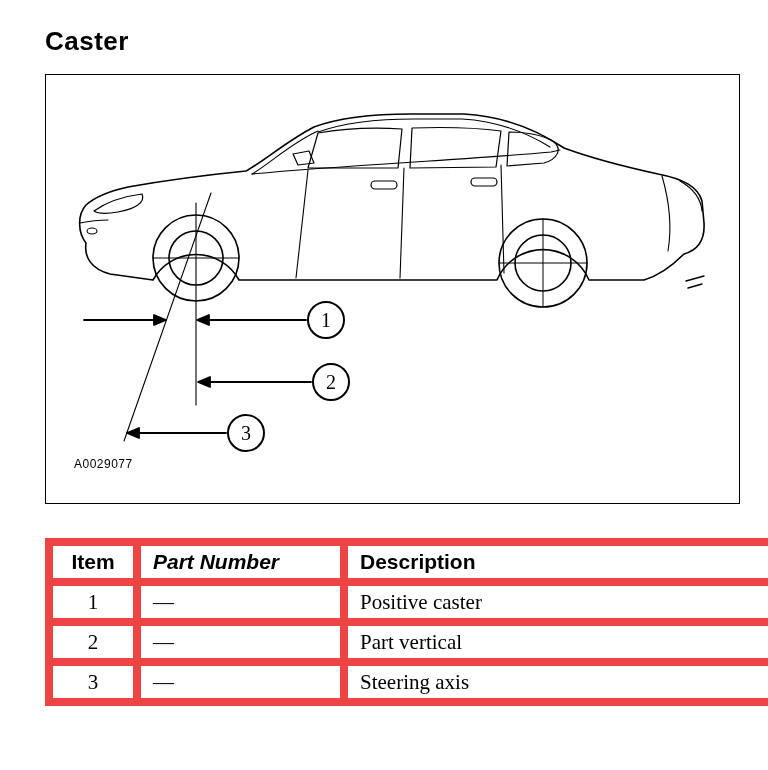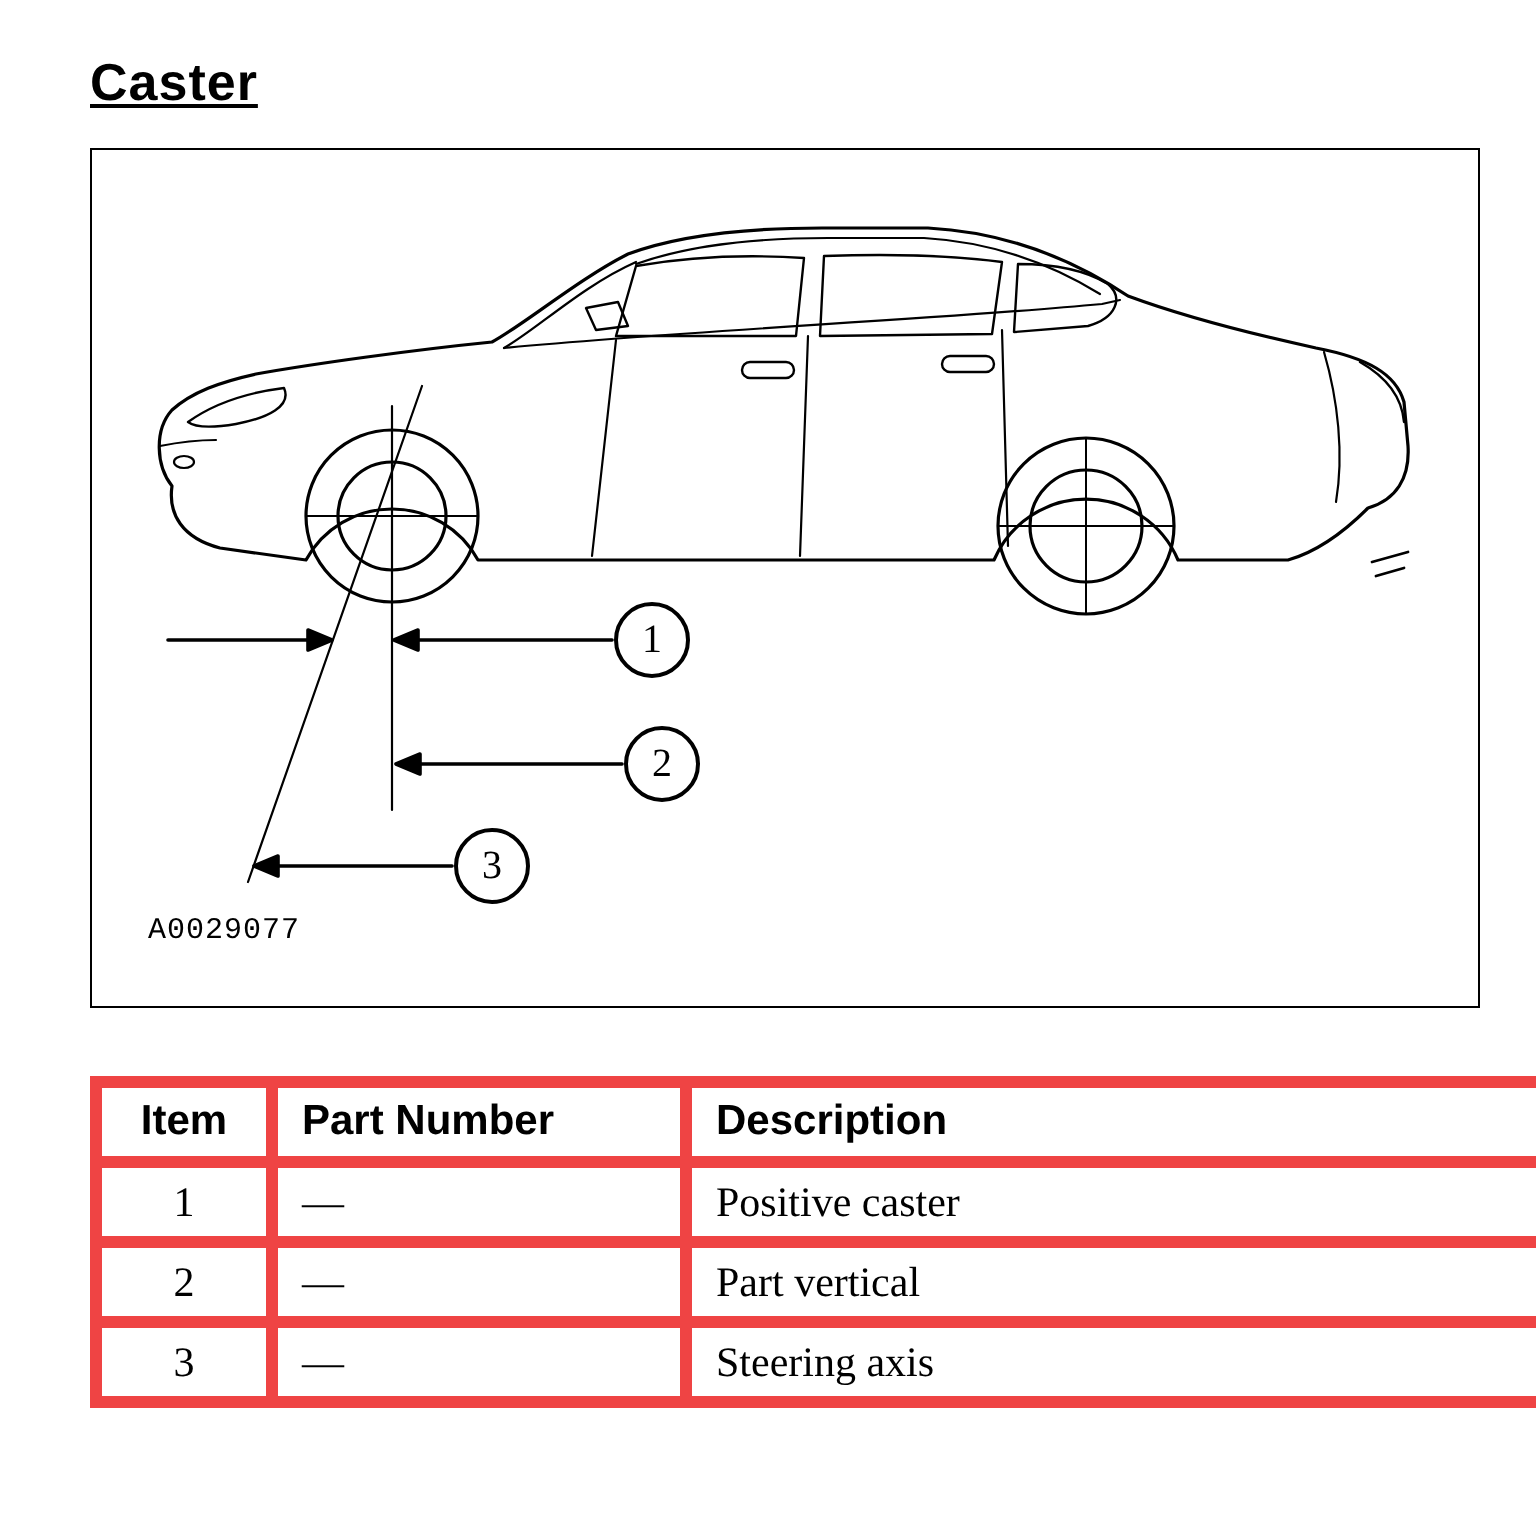--- a/index.html
+++ b/index.html
@@ -17,21 +17,20 @@
     overflow: hidden;
   }
   .page-title {
     font-size: 26px;
     font-weight: bold;
     margin: 0;
     position: absolute;
     left: 45px;
     top: 26px;
     letter-spacing: 0.5px;
-    text-decoration: underline;
   }
   .figure-panel {
     position: absolute;
     left: 45px;
     top: 74px;
     width: 693px;
     height: 428px;
     border: 1.5px solid #000;
     background: #fff;
   }
@@ -50,54 +49,54 @@
     font-family: "Liberation Serif", serif;
     font-size: 20px;
   }
   .callout-1 { left: 261px; top: 226px; }
   .callout-2 { left: 266px; top: 288px; }
   .callout-3 { left: 181px; top: 339px; }
   .figure-id {
     position: absolute;
     left: 28px;
     top: 382px;
-    font-family: Liberation Mono, monospace;
-    font-size: 15px;
+    font-family: Liberation Sans, sans-serif;
+    font-size: 12px;
     letter-spacing: 0.5px;
   }
   table.parts-table {
     position: absolute;
     left: 45px;
     top: 538px;
     width: 695px;
     border-collapse: collapse;
     table-layout: fixed;
   }
   .parts-table th, .parts-table td {
-    border: 6px solid #ef4444;
+    border: 8px solid #ef4444;
     height: 40px;
     box-sizing: border-box;
     vertical-align: middle;
   }
   .parts-table th {
     font-family: "Liberation Sans", sans-serif;
     font-weight: bold;
     font-size: 21px;
     text-align: left;
     padding: 0 0 0 12px;
   }
   .parts-table th.col-item { text-align: center; padding: 0; }
   .parts-table td {
     font-family: "Liberation Serif", serif;
     font-size: 21px;
     padding: 0 0 0 12px;
   }
   .parts-table td.c-item { text-align: center; padding: 0; }
   .col-item { width: 88px; }
-  .col-part { width: 207px; }
+  .col-part { width: 207px; font-style: italic; }
   .col-desc { width: 464px; }
 </style>
 </head>
 <body>
 
 <div class="page">
 
   <h1 class="page-title">Caster</h1>
 
   <div class="figure-panel">

